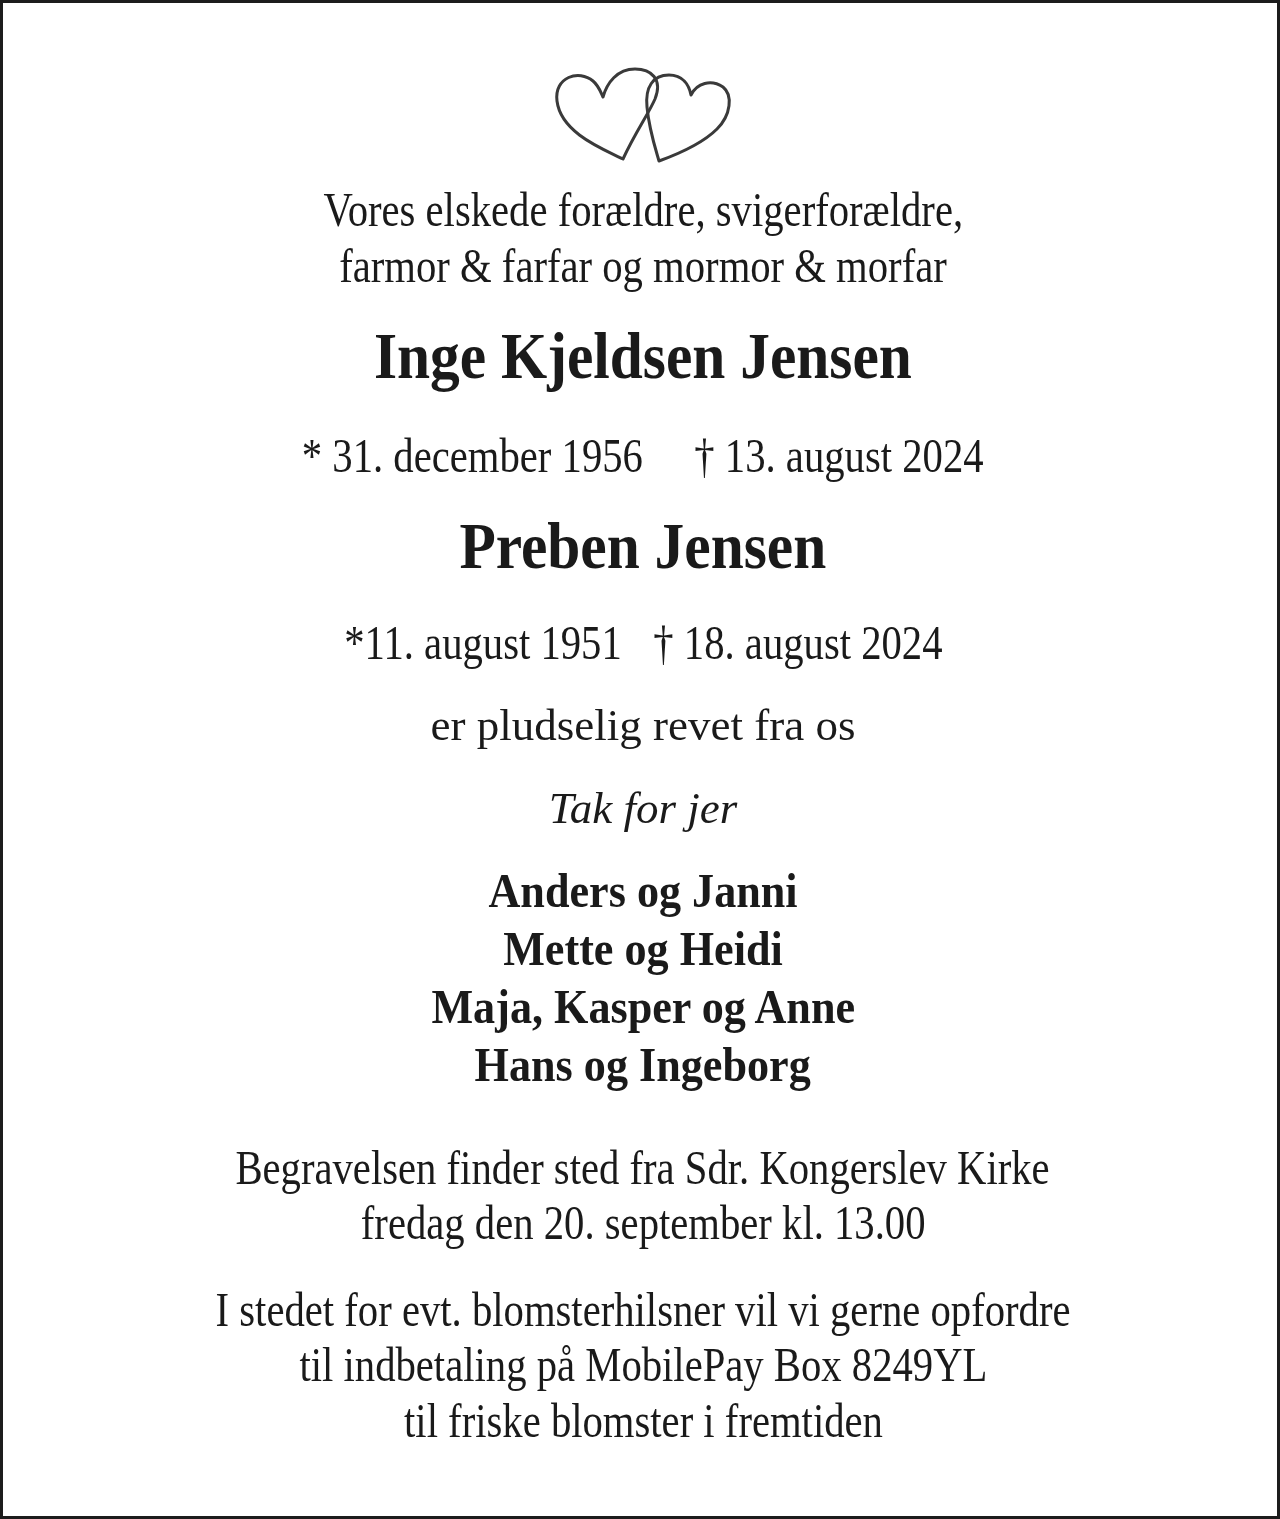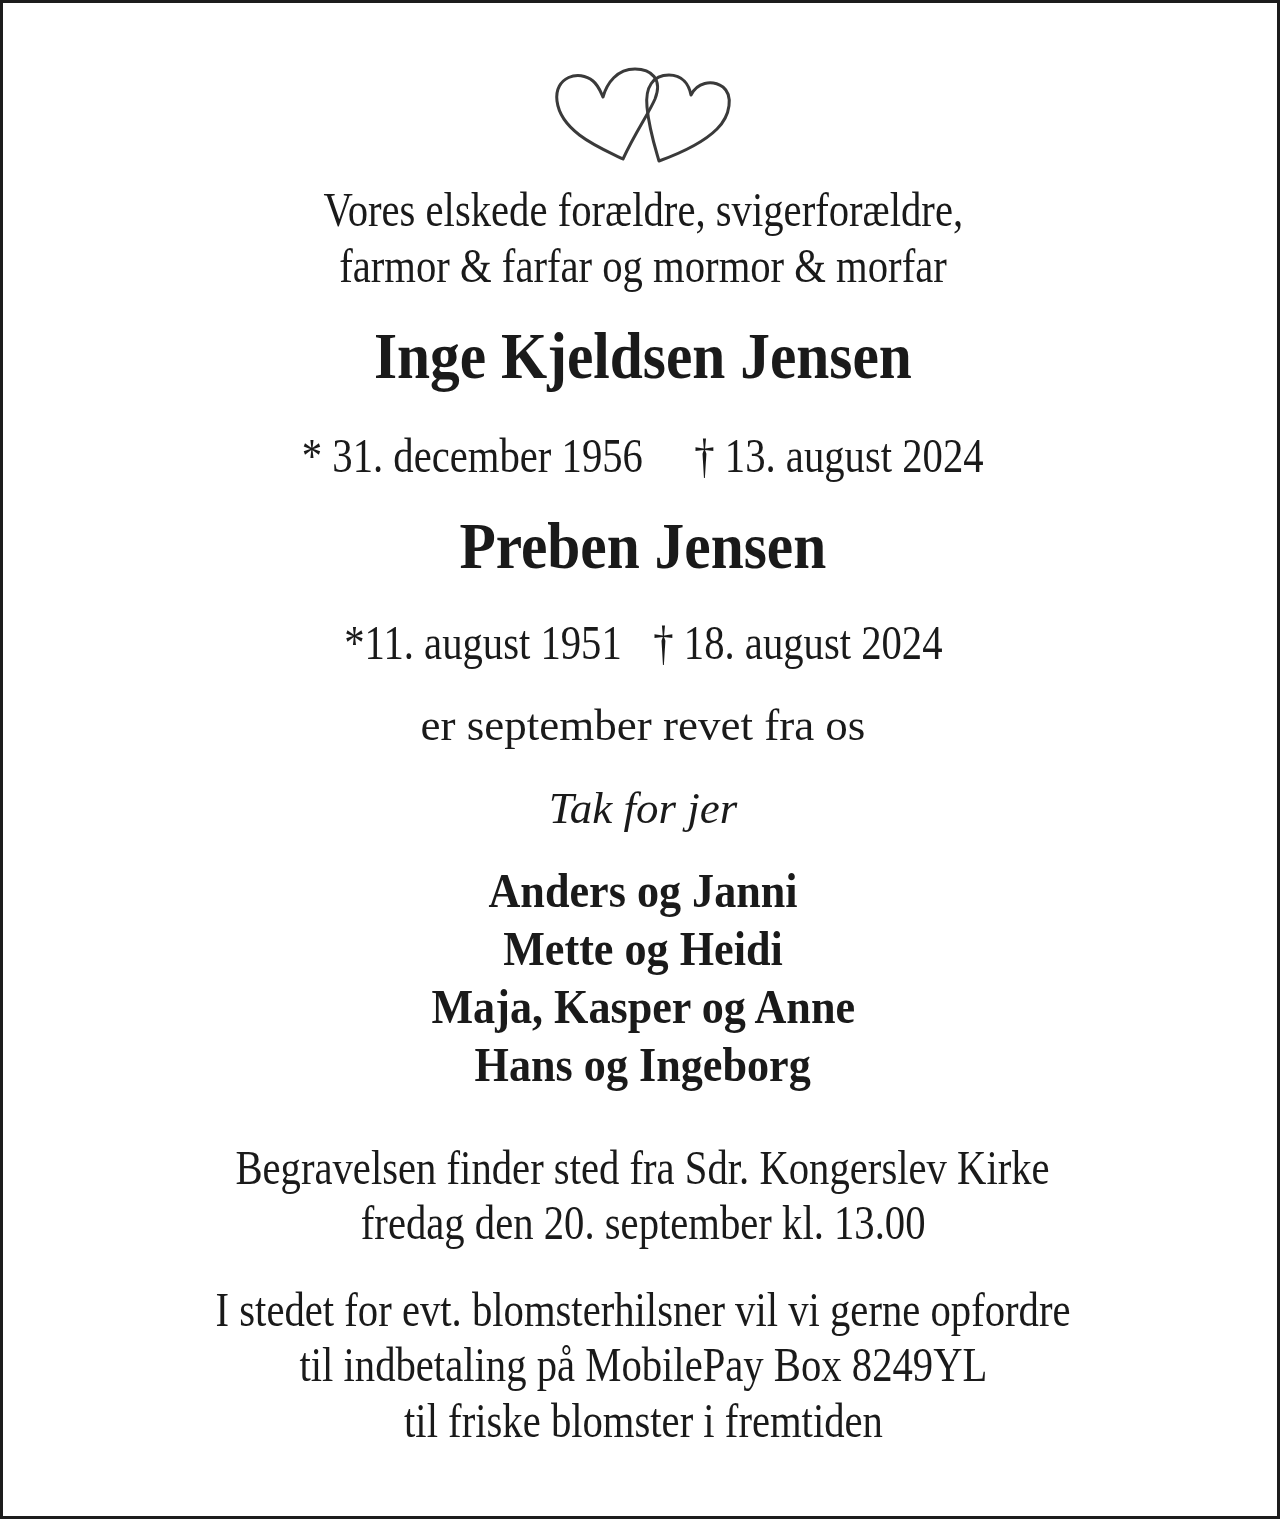--- a/index.html
+++ b/index.html
@@ -41,21 +41,21 @@
   <div class="line reg" style="top:238px;"><span>farmor &amp; farfar og mormor &amp; morfar</span></div>
 
   <div class="line name" style="top:320px;"><span>Inge Kjeldsen Jensen</span></div>
 
   <div class="line date" style="top:428px;"><span><span>* 31. december 1956</span><span class="gap" style="width:62px;"></span><span>† 13. august 2024</span></span></div>
 
   <div class="line name" style="top:510px;"><span>Preben Jensen</span></div>
 
   <div class="line date" style="top:615px;"><span><span>*11. august 1951</span><span class="gap" style="width:38px;"></span><span>† 18. august 2024</span></span></div>
 
-  <div class="line plain" style="top:700px;"><span>er september revet fra os</span></div>
+  <div class="line plain" style="top:700px;"><span>er pludselig revet fra os</span></div>
 
   <div class="line ital" style="top:783px;"><span>Tak for jer</span></div>
 
   <div class="line fam" style="top:864px;"><span>Anders og Janni</span></div>
   <div class="line fam" style="top:922px;"><span>Mette og Heidi</span></div>
   <div class="line fam" style="top:980px;"><span>Maja, Kasper og Anne</span></div>
   <div class="line fam" style="top:1038px;"><span>Hans og Ingeborg</span></div>
 
   <div class="line reg" style="top:1140px;"><span>Begravelsen finder sted fra Sdr. Kongerslev Kirke</span></div>
   <div class="line reg" style="top:1195px;"><span>fredag den 20. september kl. 13.00</span></div>

